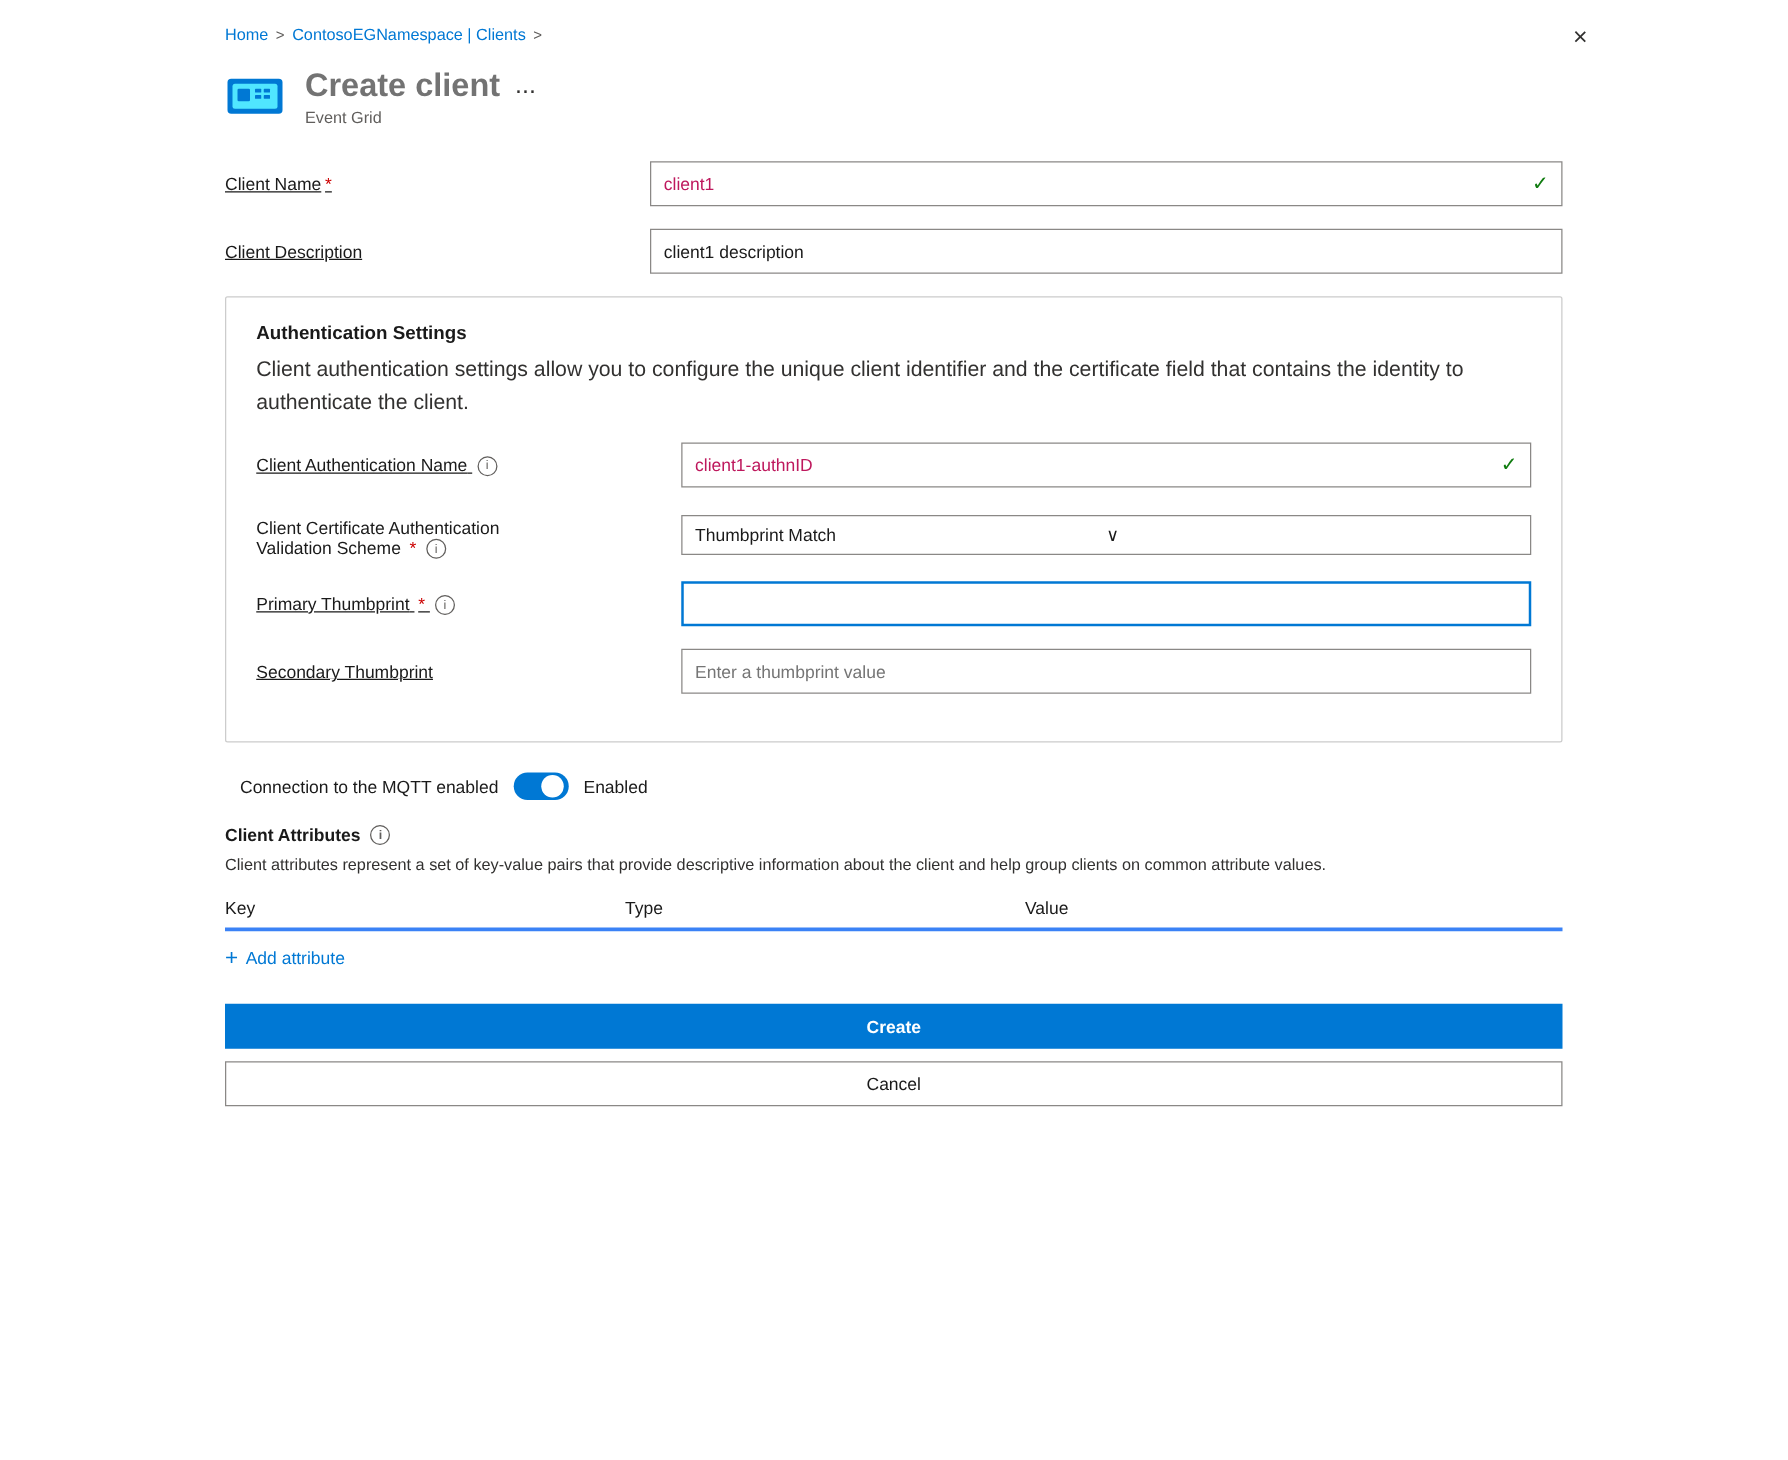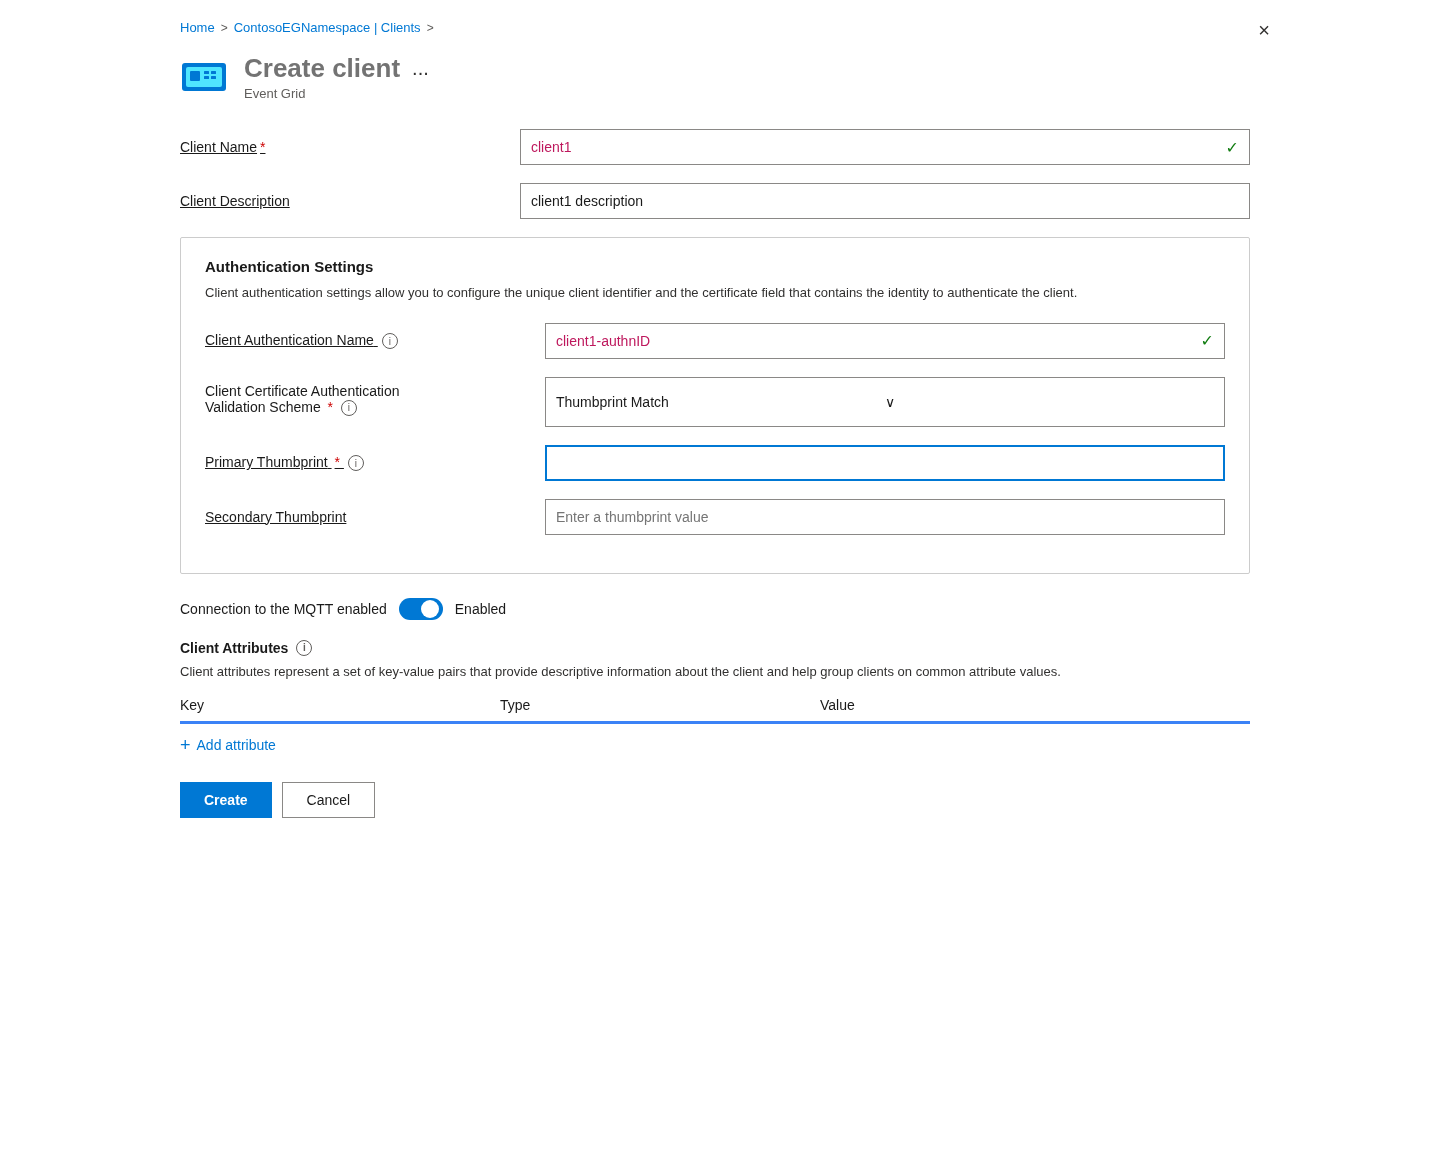--- a/index.html
+++ b/index.html
@@ -138,32 +138,32 @@
       border-radius: 2px;
       padding: 20px 24px 20px 24px;
       margin-bottom: 24px;
     }
     .auth-section-title {
       font-size: 15px;
       font-weight: 600;
       margin-bottom: 8px;
     }
     .auth-section-desc {
-      font-size: 13px;
+      font-size: 17px;
       color: #323130;
       margin-bottom: 20px;
       line-height: 1.5;
     }
     .select-with-arrow {
       display: flex;
       align-items: center;
       border: 1px solid #8a8886;
       background: #fff;
       padding: 6px 10px;
-      height: 50px;
+      height: 32px;
       cursor: pointer;
     }
     .select-with-arrow span {
       flex: 1;
       font-size: 14px;
       color: #1a1a1a;
     }
     .arrow-icon {
       font-size: 14px;
       color: #323130;
@@ -188,20 +188,21 @@
       font-size: 14px;
       color: #1a1a1a;
       align-self: flex-start;
       padding-top: 6px;
     }
     .mqtt-row {
       display: flex;
       align-items: center;
       gap: 12px;
       margin-bottom: 20px;
+      margin-left: 12px;
     }
     .mqtt-label {
       font-size: 14px;
       color: #1a1a1a;
     }
     .toggle {
       position: relative;
       width: 44px;
       height: 22px;
       flex-shrink: 0;
@@ -272,20 +273,21 @@
     .add-icon {
       font-size: 18px;
       font-weight: 300;
       color: #0078d4;
       line-height: 1;
     }
     .footer-buttons {
       display: flex;
       gap: 10px;
       margin-top: 24px;
+      flex-direction: column;
     }
     .btn-create {
       background: #0078d4;
       color: #fff;
       border: none;
       padding: 8px 24px;
       font-size: 14px;
       font-weight: 600;
       cursor: pointer;
       height: 36px;

